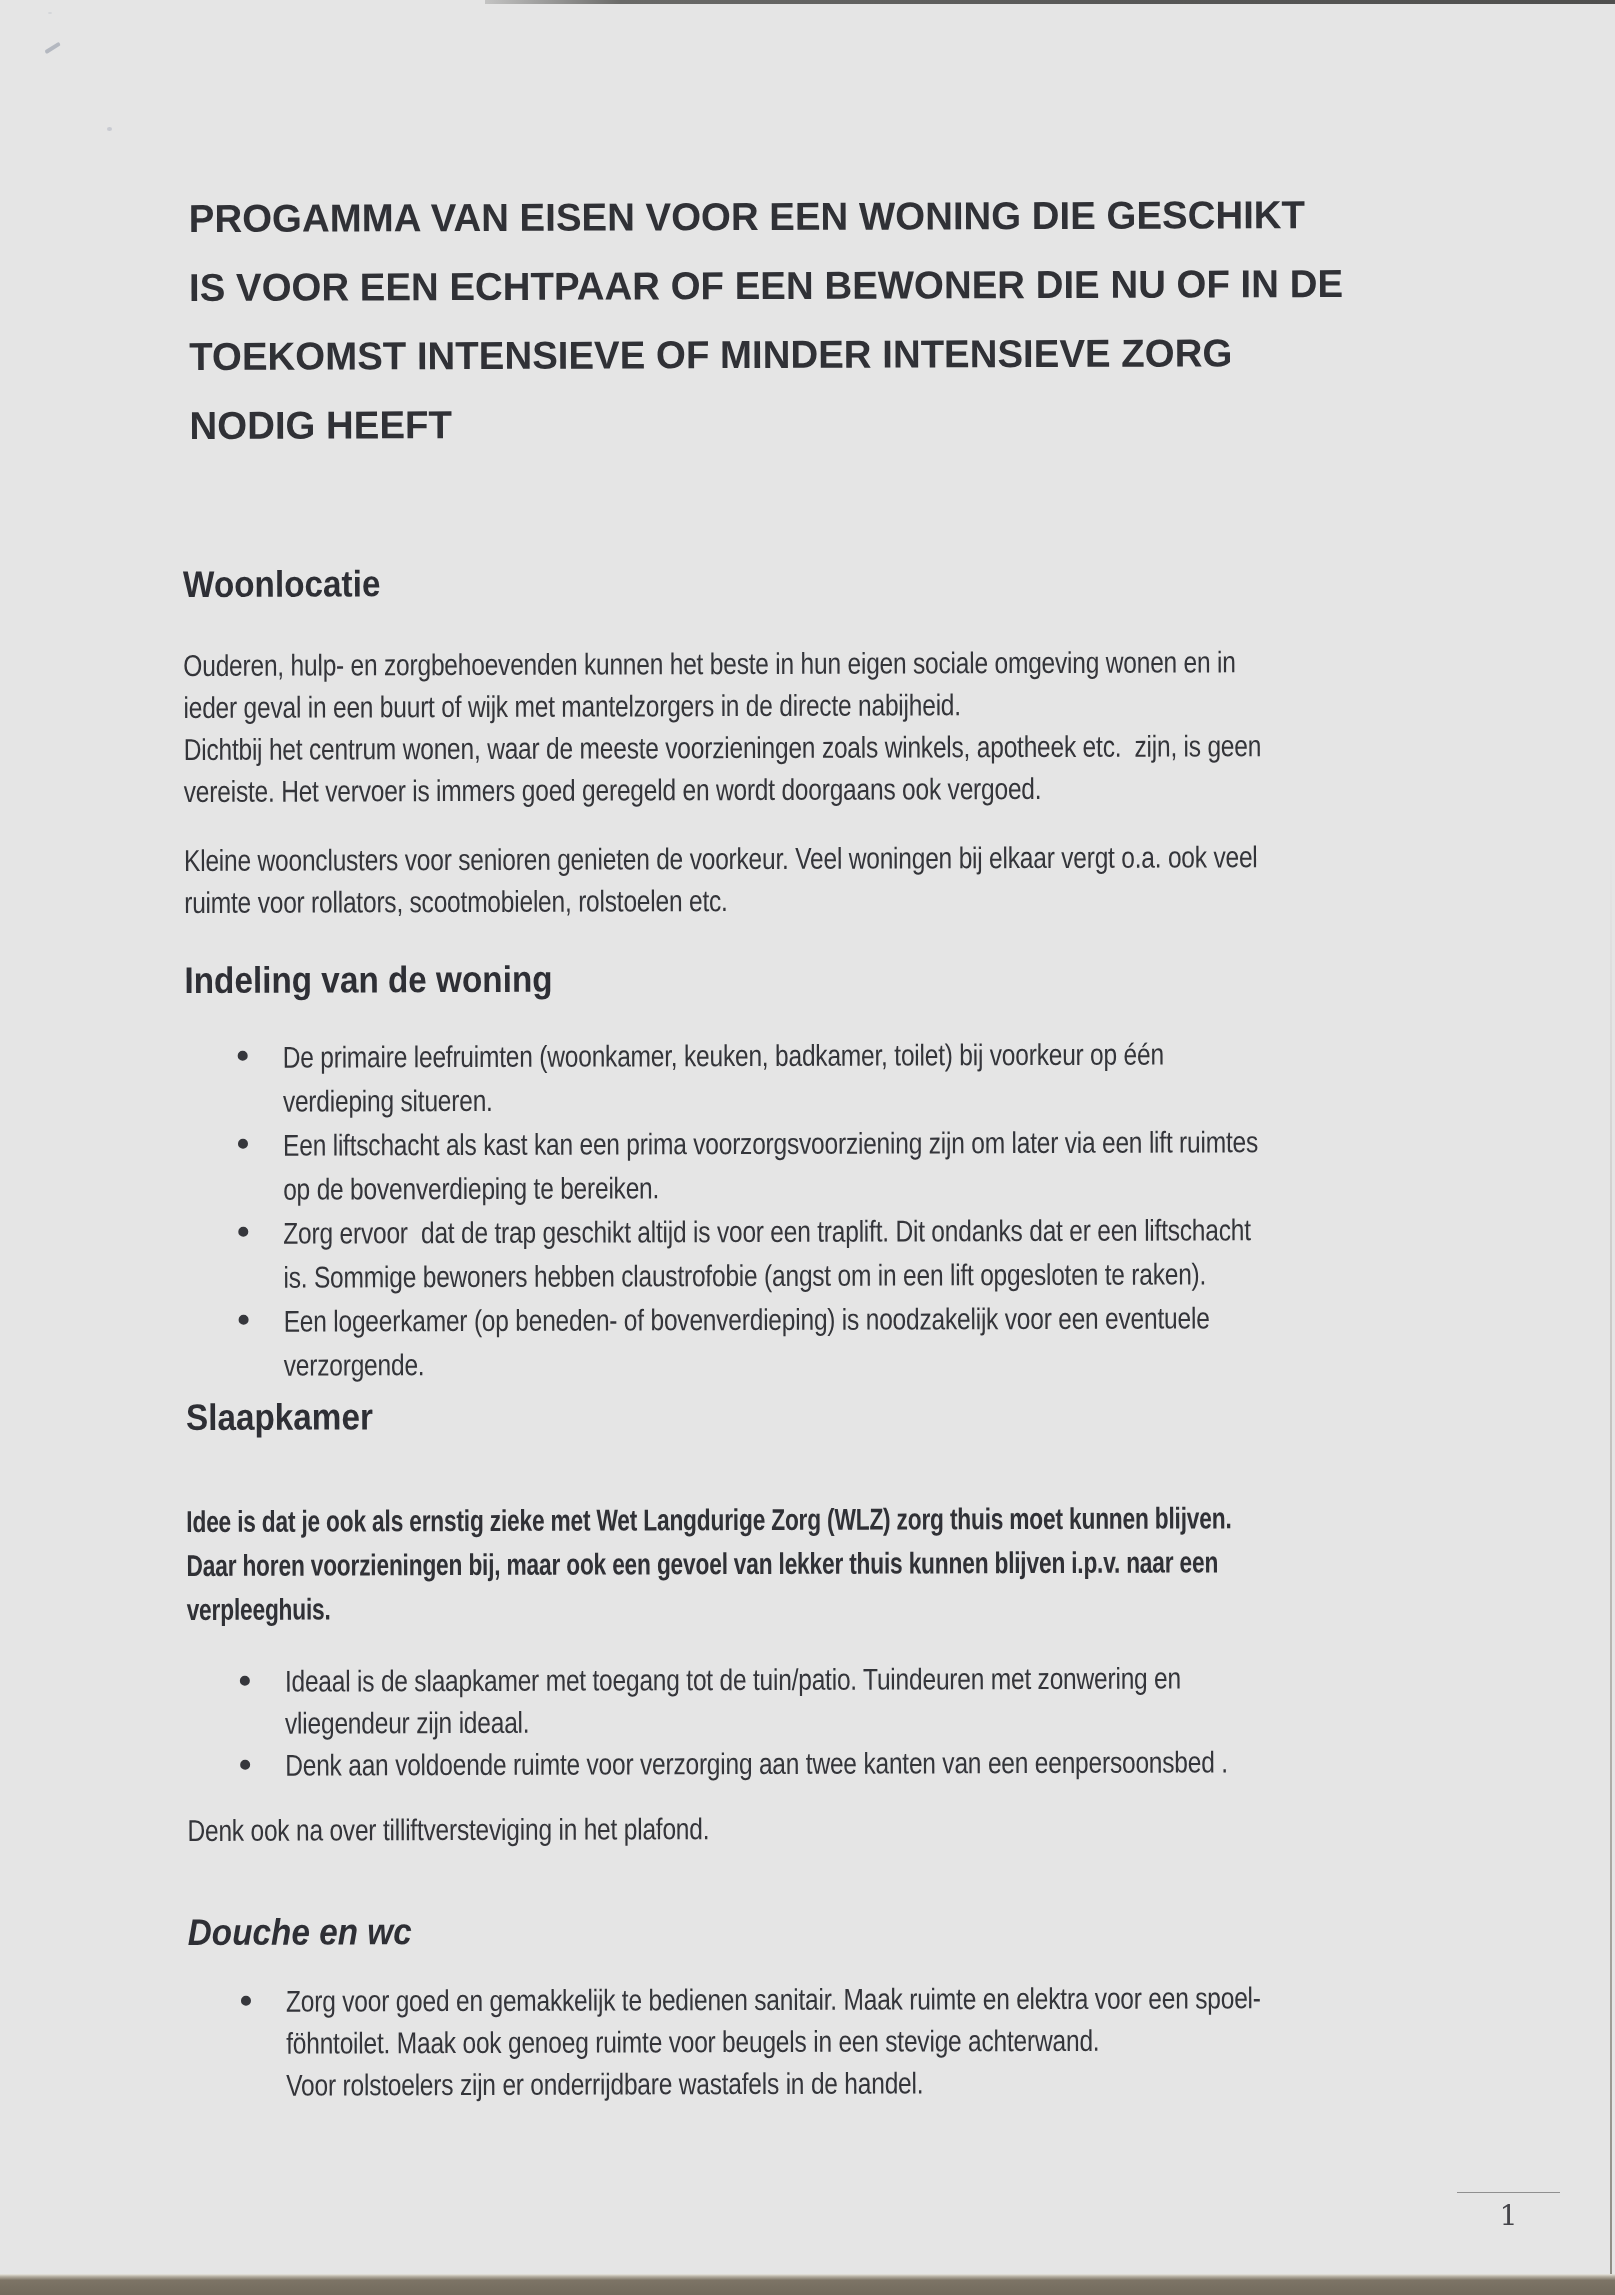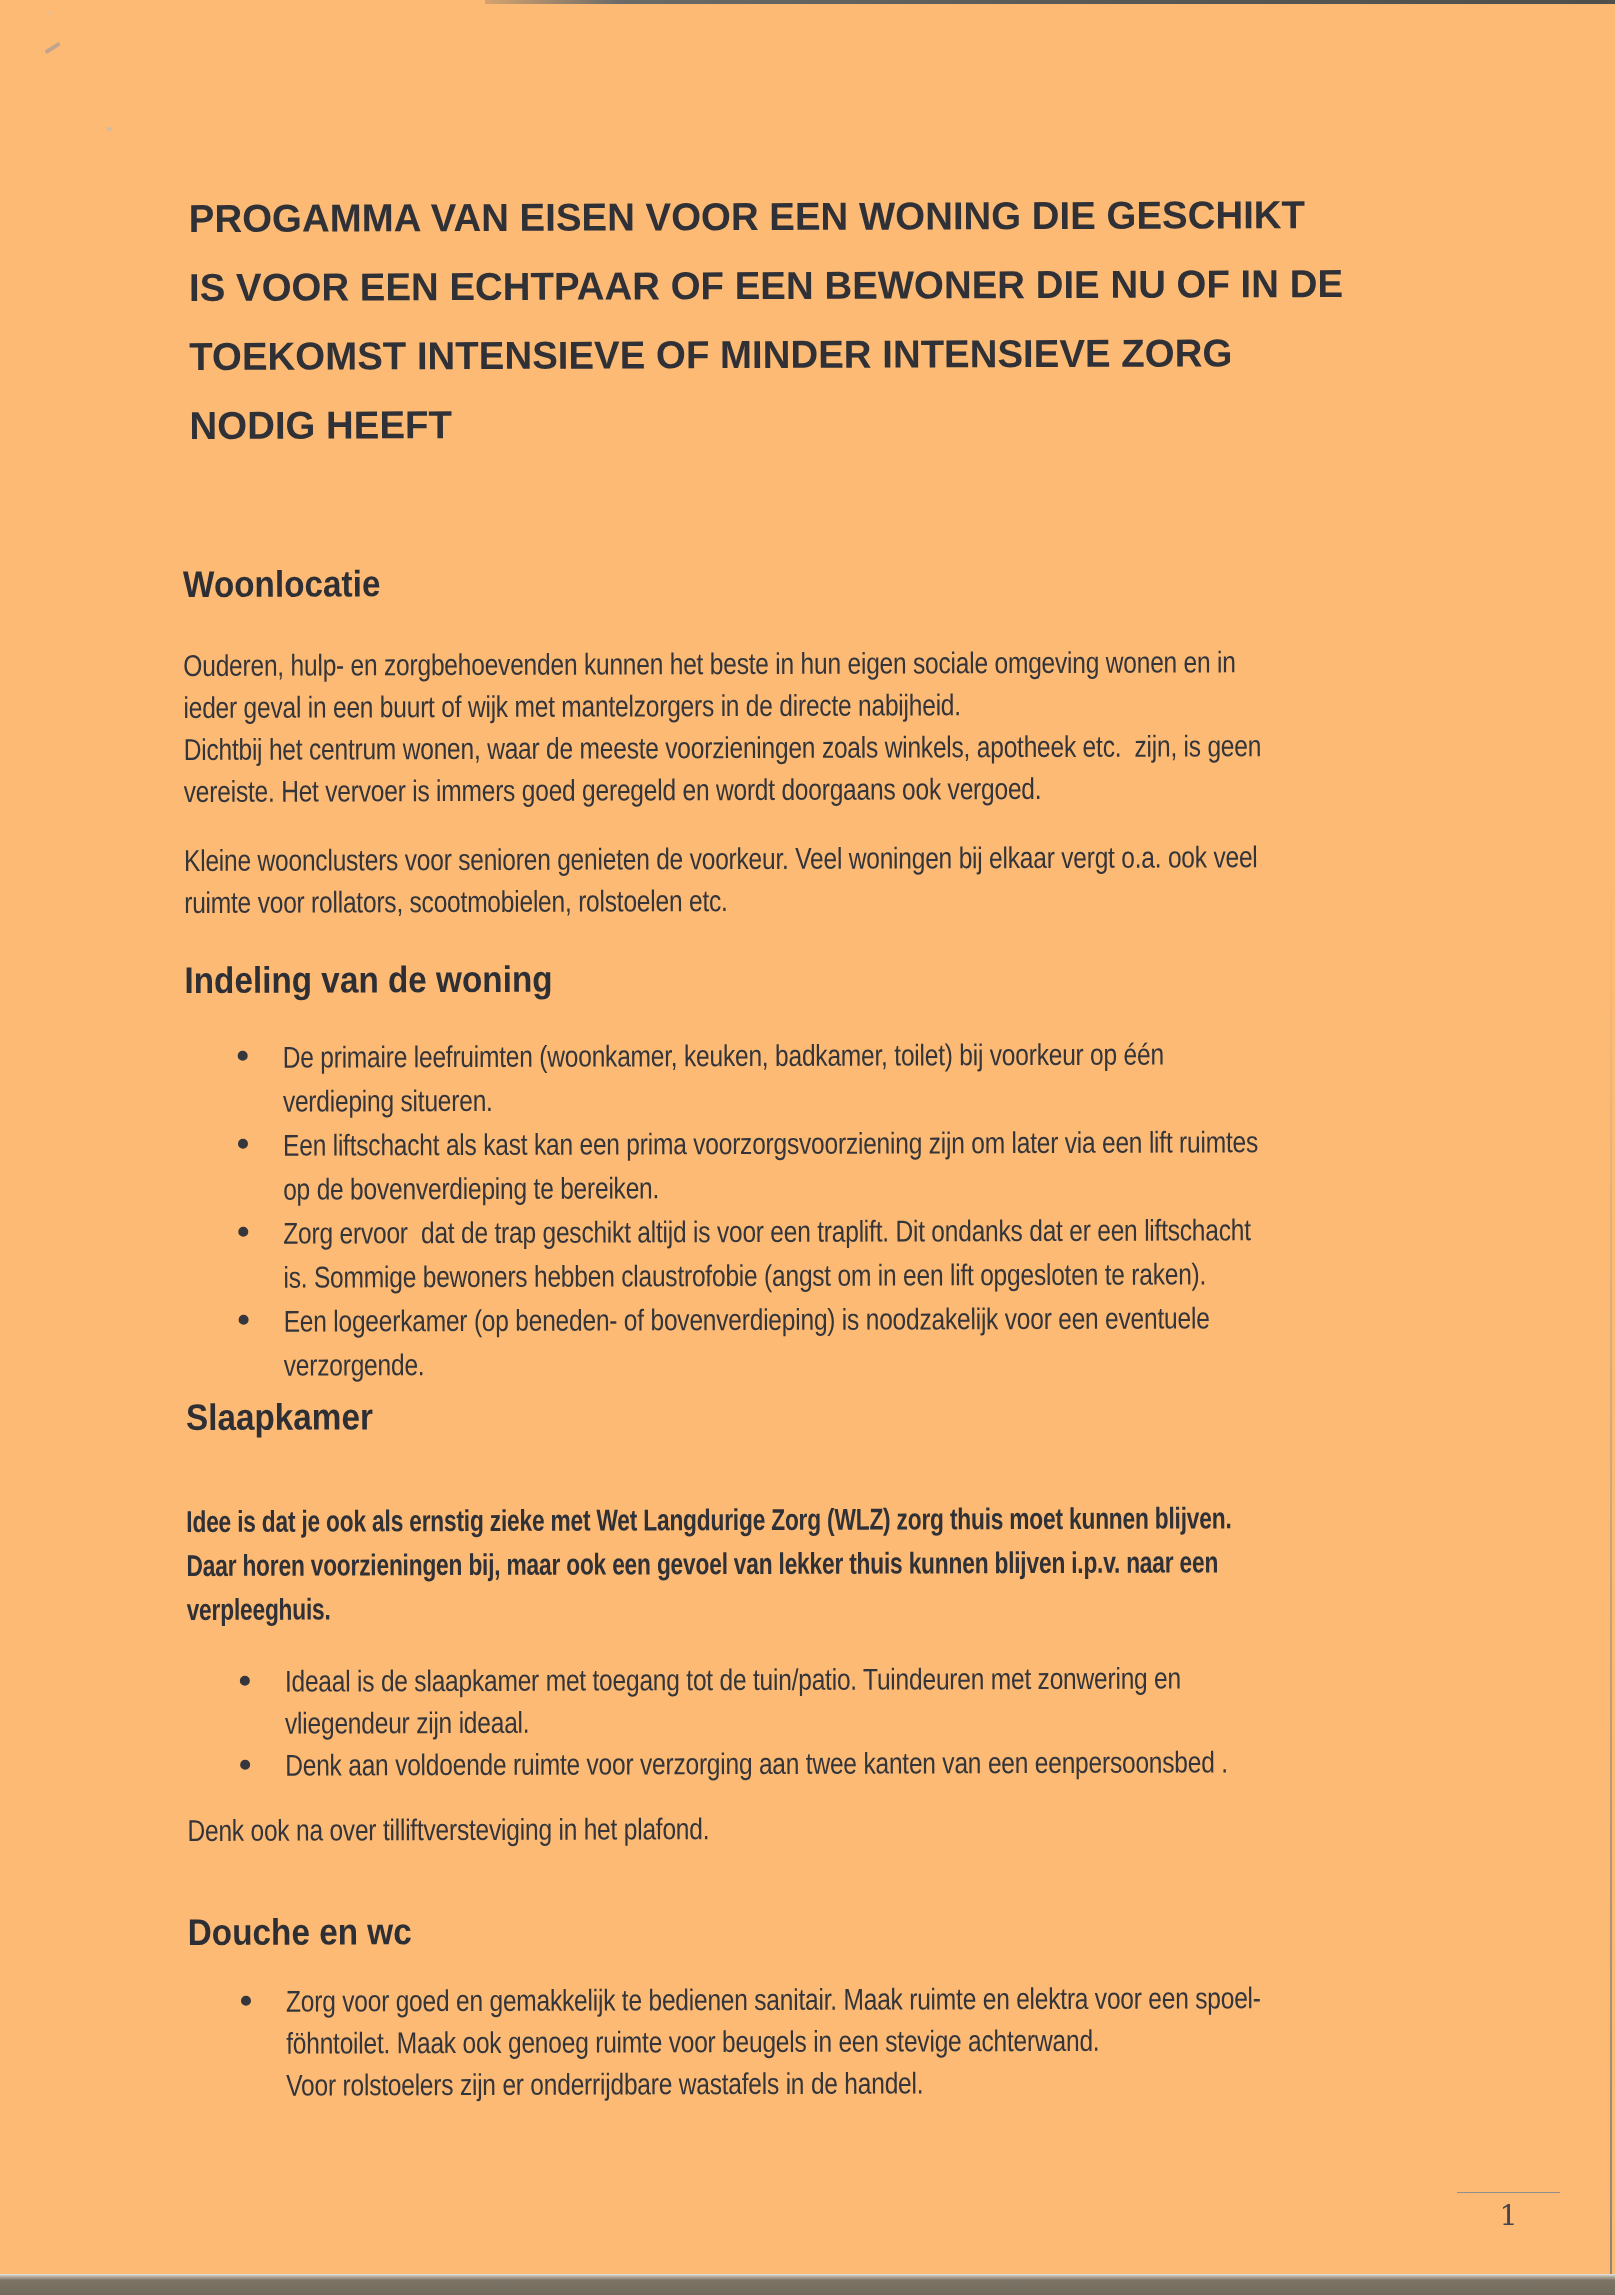--- a/index.html
+++ b/index.html
@@ -4,21 +4,21 @@
 <style>
   html, body { margin:0; padding:0; }
   body {
     width:1616px; height:2295px;
     background:#ffffff;
     font-family:"Liberation Sans", "DejaVu Sans", sans-serif;
     color:#34353a;
     overflow:hidden;
     position:relative;
   }
-  .page { position:absolute; inset:0; background:#fdba74; }
+  .page { position:absolute; inset:0; background:#e5e5e5; }
 
   
   .scan-top-edge {
     position:absolute; top:0; left:485px; right:0; height:3.6px;
     background:linear-gradient(to right, rgba(95,95,93,0.25), #6a6a68 12%, #585857 55%, #4f4f4e);
   }
   .scan-right-edge {
     position:absolute; right:3.6px; width:2.7px; top:836px; bottom:21.4px;
     background:linear-gradient(to bottom, rgba(150,148,140,0), rgba(150,148,140,0.35) 35%, rgba(122,119,109,0.8));
   }
@@ -166,21 +166,21 @@
       <div class="bullet">
         <span class="dot"></span>
         <span class="line">Denk aan voldoende ruimte voor verzorging aan twee kanten van een eenpersoonsbed .</span>
       </div>
     </div>
 
     <div class="blk para" style="top:1810px;">
       <span class="line">Denk ook na over tilliftversteviging in het plafond.</span>
     </div>
 
-    <h2 class="blk heading" style="top:1911px;">
+    <h2 class="blk heading" style="top:1911px;font-style:italic;">
       <span class="hline">Douche en wc</span>
     </h2>
 
     <div class="blk list list-3" style="top:1981px;">
       <div class="bullet">
         <span class="dot"></span>
         <span class="line">Zorg voor goed en gemakkelijk te bedienen sanitair. Maak ruimte en elektra voor een spoel-</span>
         <span class="line">föhntoilet. Maak ook genoeg ruimte voor beugels in een stevige achterwand.</span>
         <span class="line">Voor rolstoelers zijn er onderrijdbare wastafels in de handel.</span>
       </div>

